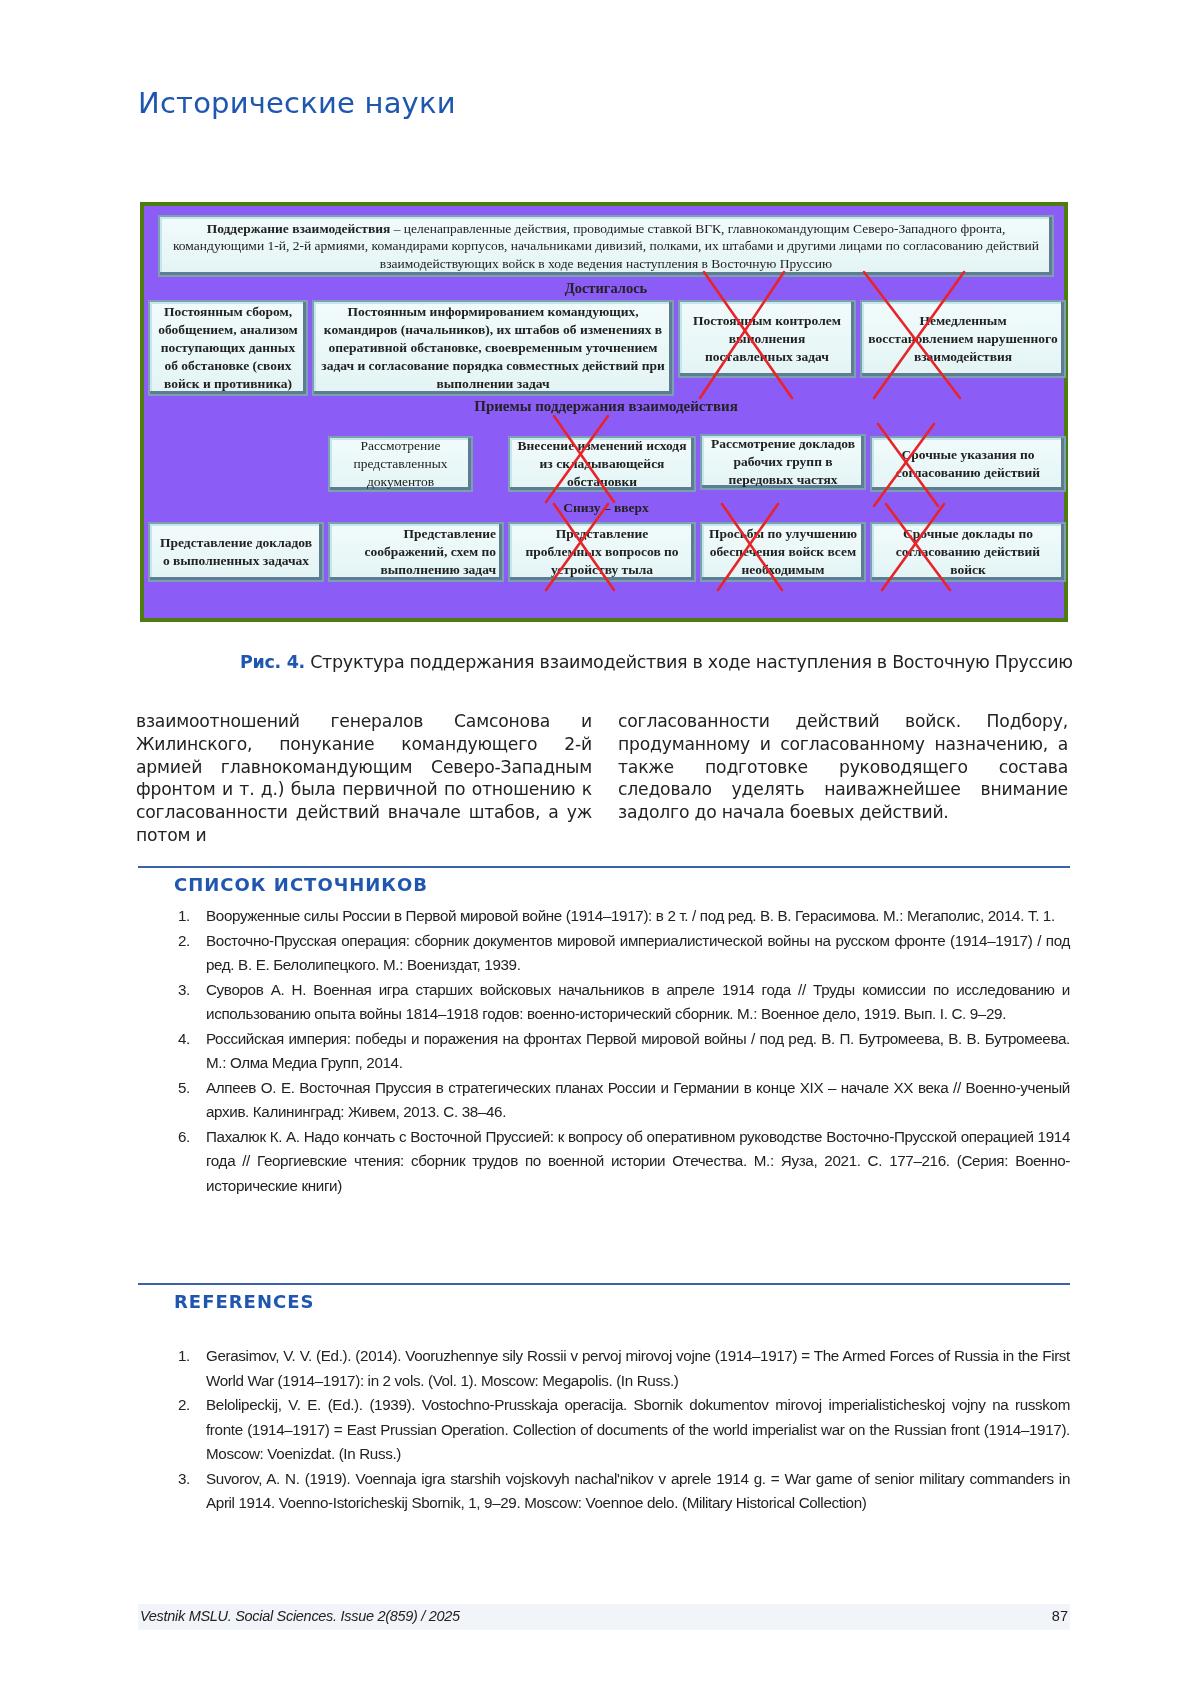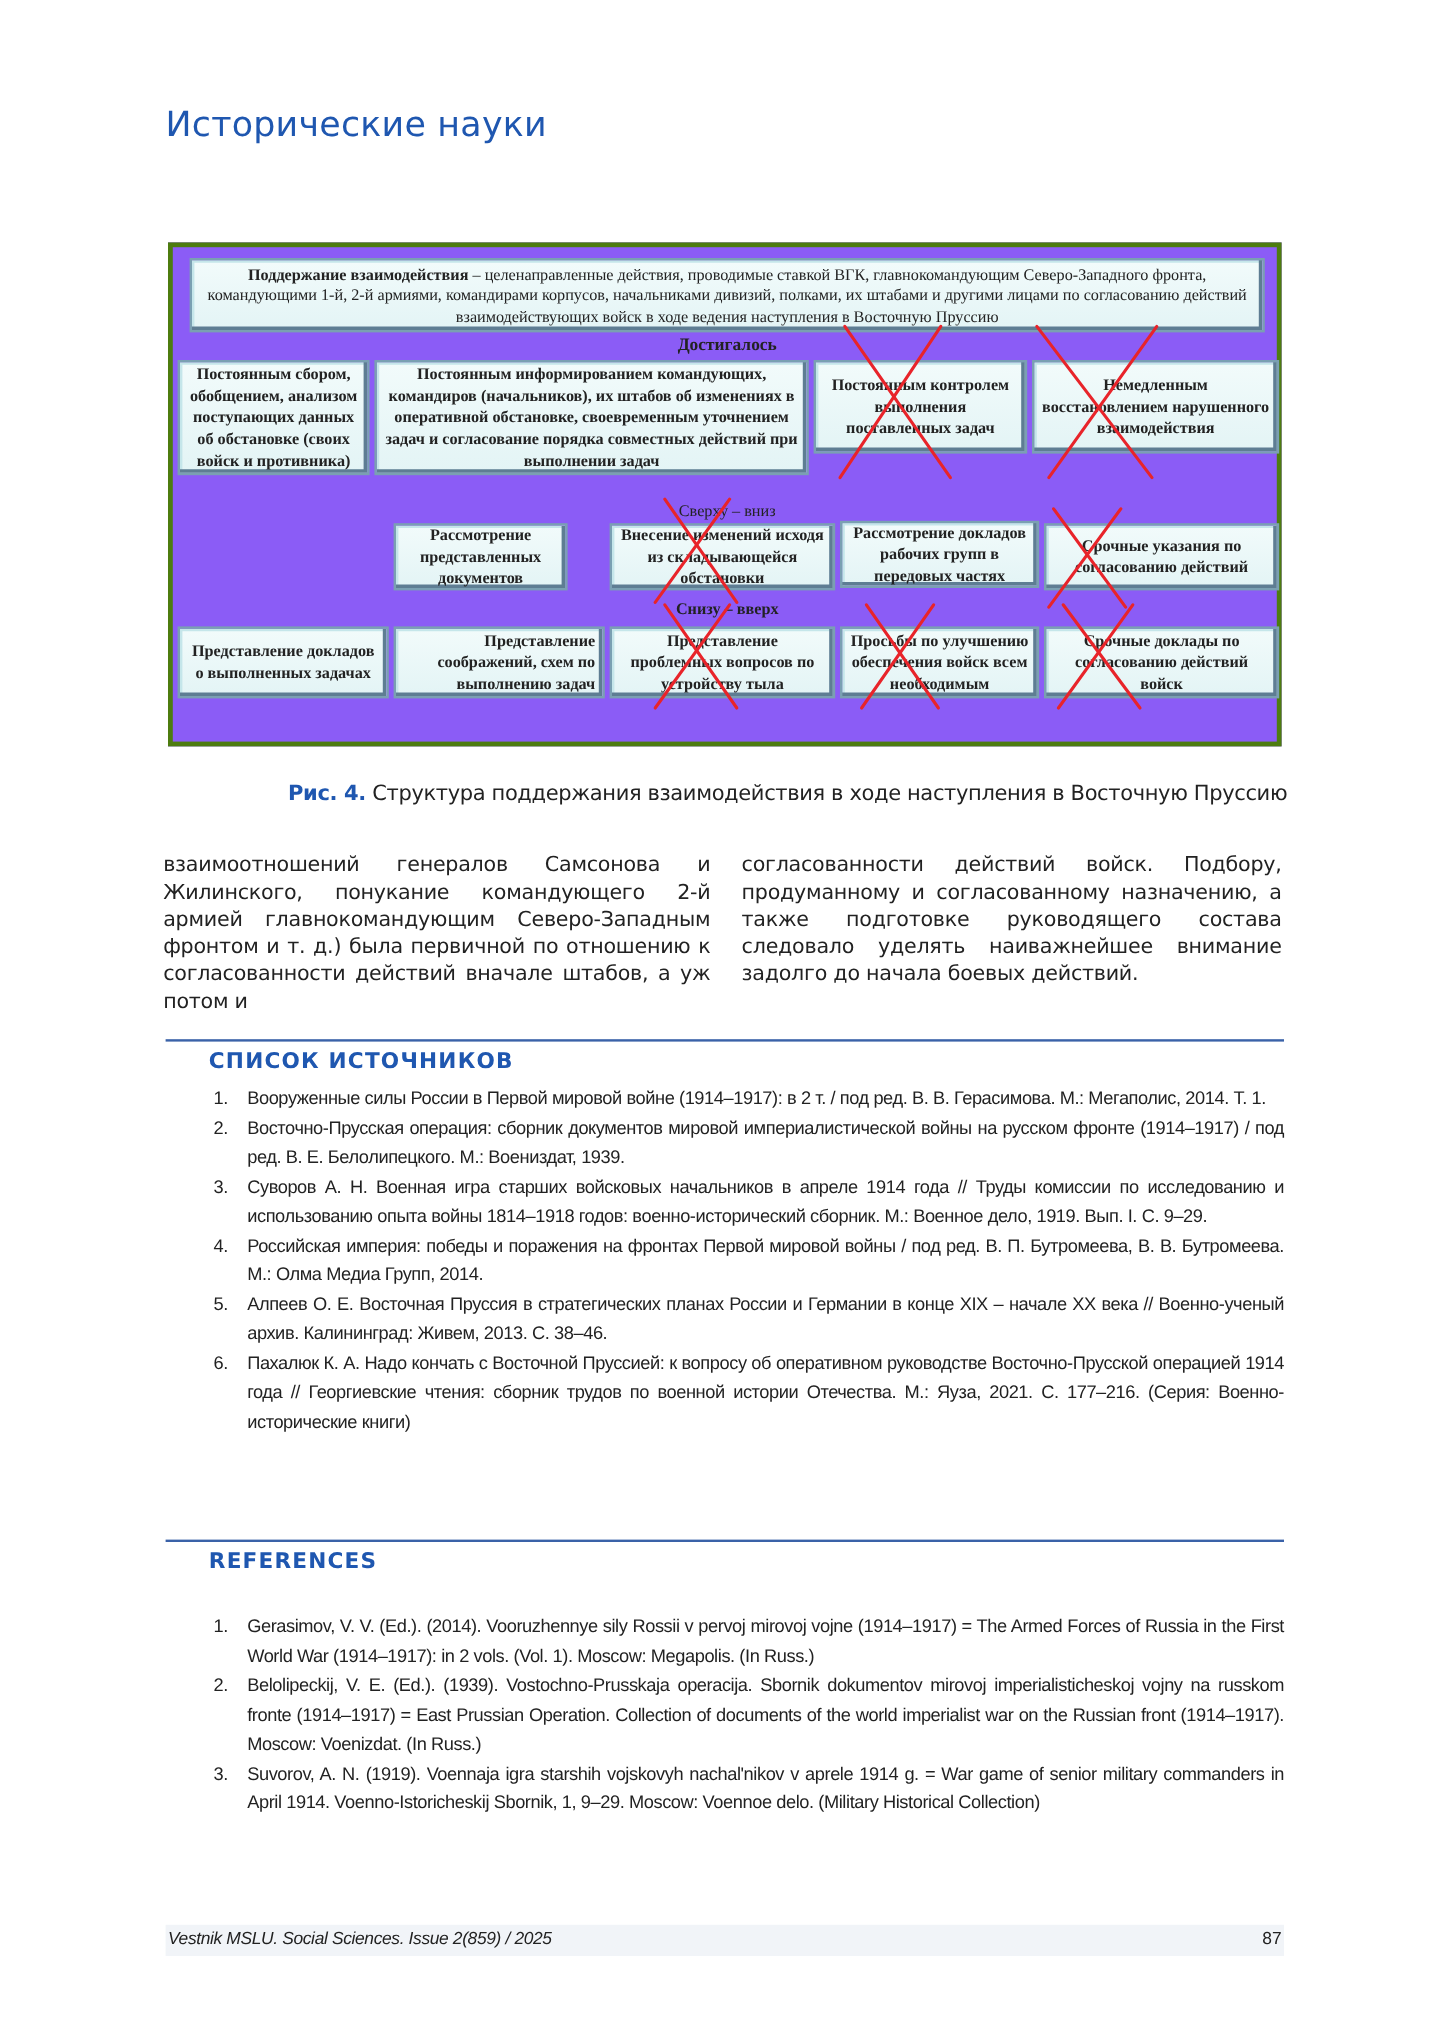--- a/index.html
+++ b/index.html
@@ -42,23 +42,23 @@
     <div><b>Поддержание взаимодействия</b><span> – целенаправленные действия, проводимые ставкой ВГК, главнокомандующим Северо-Западного фронта, командующими 1-й, 2-й армиями, командирами корпусов, начальниками дивизий, полками,  их штабами и другими лицами по согласованию действий взаимодействующих войск в ходе ведения наступления в Восточную Пруссию</span></div>
   </div>
 
   <div class="flabel" style="left:0;width:924px;top:74px;font-weight:bold;">Достигалось</div>
 
   <div class="fbox" style="left:4px;top:94px;width:160px;height:96px;font-weight:bold;">Постоянным сбором, обобщением, анализом поступающих данных об обстановке (своих войск и противника)</div>
   <div class="fbox" style="left:168px;top:94px;width:362px;height:96px;font-weight:bold;">Постоянным информированием командующих, командиров (начальников), их штабов об изменениях в оперативной обстановке, своевременным уточнением задач и согласование порядка совместных действий при выполнении задач</div>
   <div class="fbox" style="left:534px;top:94px;width:178px;height:78px;font-weight:bold;">Постоянным контролем выполнения поставленных задач</div>
   <div class="fbox" style="left:716px;top:94px;width:206px;height:78px;font-weight:bold;">Немедленным восстановлением нарушенного взаимодействия</div>
 
-  <div class="flabel" style="left:0;width:924px;top:212px;font-size:13.5px;">Сверху – вниз</div>
+  <div class="flabel" style="left:0;width:924px;top:192px;font-weight:bold;font-size:15px;">Приемы поддержания взаимодействия</div>
 
-  <div class="fbox" style="left:184px;top:230px;width:145px;height:56px;font-weight:bold;">Рассмотрение представленных документов</div>
+  <div class="fbox" style="left:184px;top:230px;width:145px;height:56px;font-weight:normal;">Рассмотрение представленных документов</div>
   <div class="fbox" style="left:364px;top:230px;width:188px;height:56px;font-weight:bold;">Внесение изменений исходя из складывающейся обстановки</div>
   <div class="fbox" style="left:556px;top:228px;width:166px;height:56px;font-weight:bold;">Рассмотрение докладов рабочих групп в передовых частях</div>
   <div class="fbox" style="left:726px;top:230px;width:196px;height:56px;font-weight:bold;">Срочные указания по согласованию действий</div>
 
   <div class="flabel" style="left:0;width:924px;top:294px;font-size:13.5px;font-weight:bold;">Снизу – вверх</div>
 
   <div class="fbox" style="left:4px;top:316px;width:176px;height:60px;font-weight:bold;">Представление докладов о выполненных задачах</div>
   <div class="fbox" style="left:184px;top:316px;width:176px;height:60px;font-weight:bold;text-align:right;">Представление соображений, схем по выполнению задач</div>
   <div class="fbox" style="left:364px;top:316px;width:188px;height:60px;font-weight:bold;">Представление проблемных  вопросов по устройству тыла</div>
   <div class="fbox" style="left:556px;top:316px;width:166px;height:60px;font-weight:bold;">Просьбы  по улучшению обеспечения войск всем необходимым</div>

